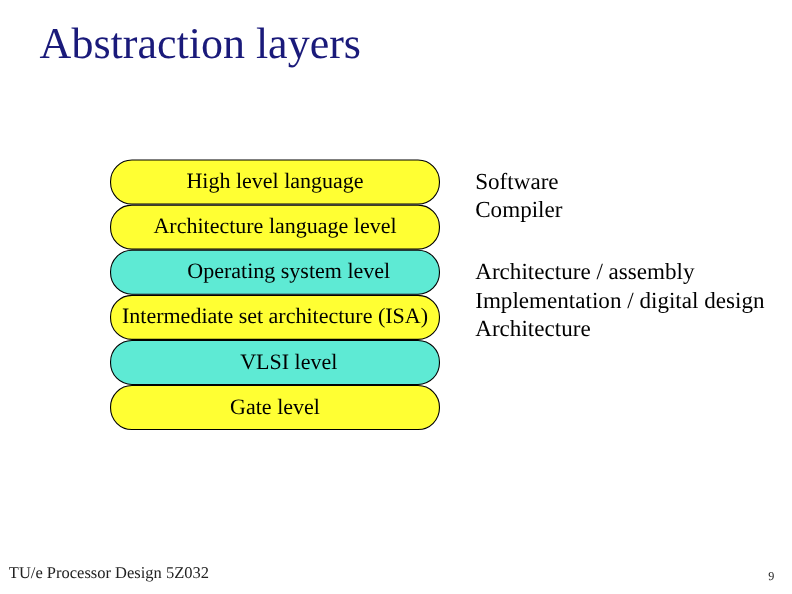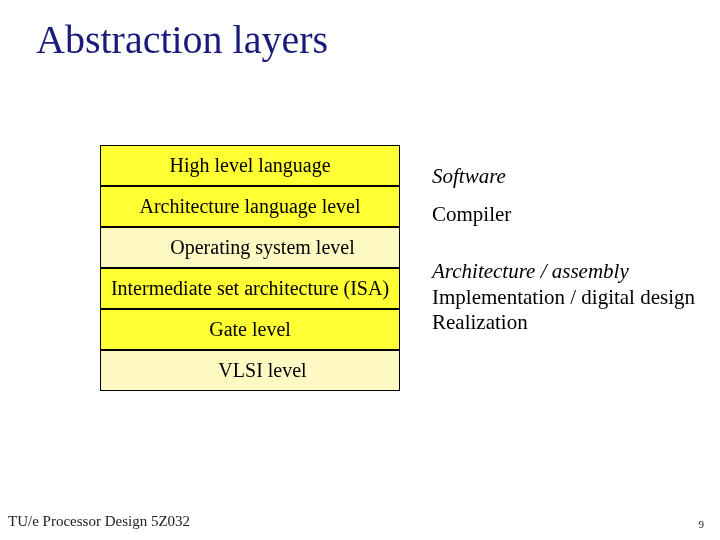--- a/index.html
+++ b/index.html
@@ -1,15 +1,15 @@
 <!DOCTYPE html>
 <html><head>
 <meta charset="utf-8">
 <style>
-  * { margin: 0; padding: 0; box-sizing: border-box; }
+  * { margin: 0; padding: 0; box-sizing: border-box; border-radius: 20px; }
   html, body { width: 720px; height: 540px; background: #fff; font-family: "Times New Roman", Times, serif; color: #000; overflow: hidden; }
   .slide { position: relative; width: 720px; height: 540px; }
   .title {
     position: absolute;
     left: 36px;
     top: 16px;
     font-size: 40px;
     color: #1a1a7a;
   }
   .body { position: absolute; left: 100px; top: 145px; display: flex; flex-direction: row; gap: 32px; }
@@ -17,26 +17,26 @@
   .box {
     border: 1px solid #000;
     height: 41px;
     display: flex;
     align-items: center;
     justify-content: center;
     font-size: 20px;
     background: #ffff33;
     text-align: center;
   }
-  .box.white { background: #fef9c3; padding-left: 25px; }
+  .box.white { background: #5eead4; padding-left: 25px; }
   .labels { font-size: 21px; display: flex; flex-direction: column; }
   .lbl { line-height: 1.2; }
-  .lbl.l0 { margin-top: 19px; font-style: italic; }
-  .lbl.l1 { margin-top: 13px; }
-  .lbl.l2 { margin-top: 32px; font-style: italic; }
+  .lbl.l0 { margin-top: 8px; }
+  .lbl.l1 { }
+  .lbl.l2 { margin-top: 32px; }
   .lbl.l3 { }
   .footer {
     position: absolute;
     left: 8px;
     bottom: 10px;
     font-size: 15px;
     color: #222;
   }
   .pagenum {
     position: absolute;
@@ -53,31 +53,31 @@
 
   <div class="title">Abstraction layers</div>
 
   <div class="body">
 
     <div class="boxes">
       <div class="box">High level language</div>
       <div class="box">Architecture language level</div>
       <div class="box white">Operating system level</div>
       <div class="box">Intermediate set architecture (ISA)</div>
+      <div class="box white">VLSI level</div>
       <div class="box">Gate level</div>
-      <div class="box white">VLSI level</div>
     </div>
 
     <div class="labels">
       <div class="lbl l0">Software</div>
       <div class="lbl l1">Compiler</div>
       <div class="lbl l2">Architecture / assembly</div>
       <div class="lbl l3">
         <span>Implementation / digital design</span><br>
-        <span>Realization</span>
+        <span>Architecture</span>
       </div>
     </div>
 
   </div>
 
   <div class="footer">TU/e   Processor Design 5Z032</div>
   <div class="pagenum">9</div>
 
 </div>
 

